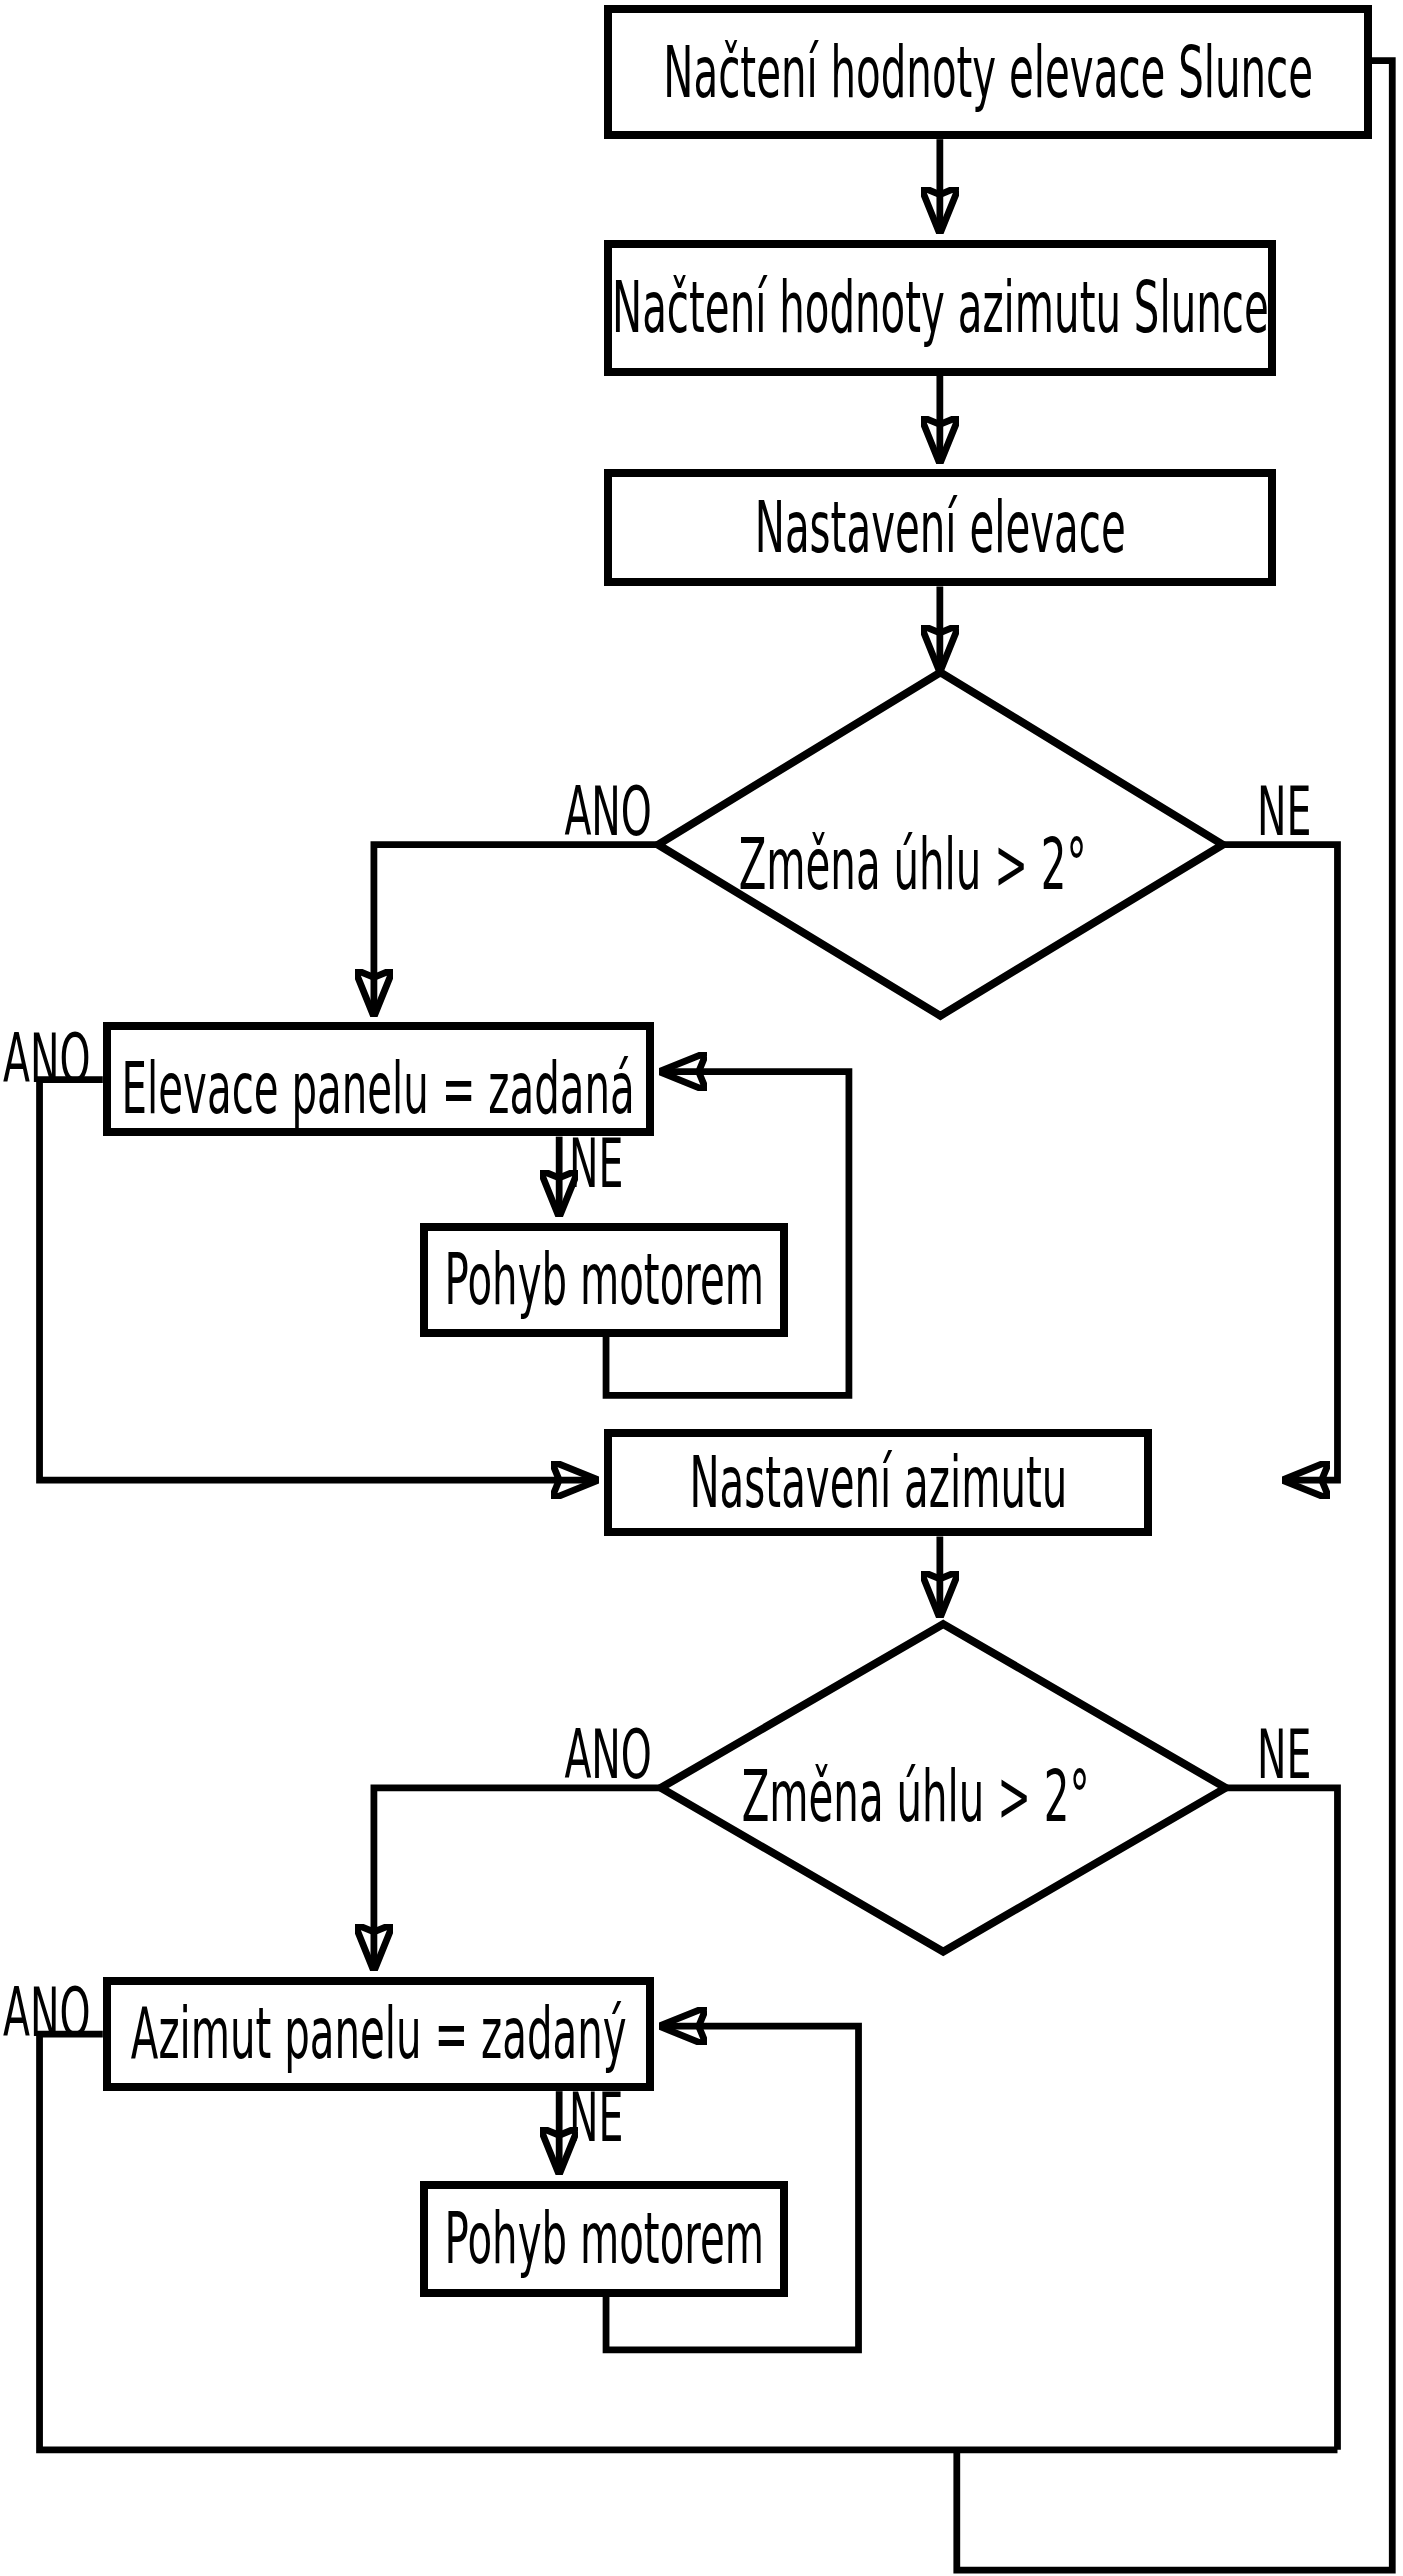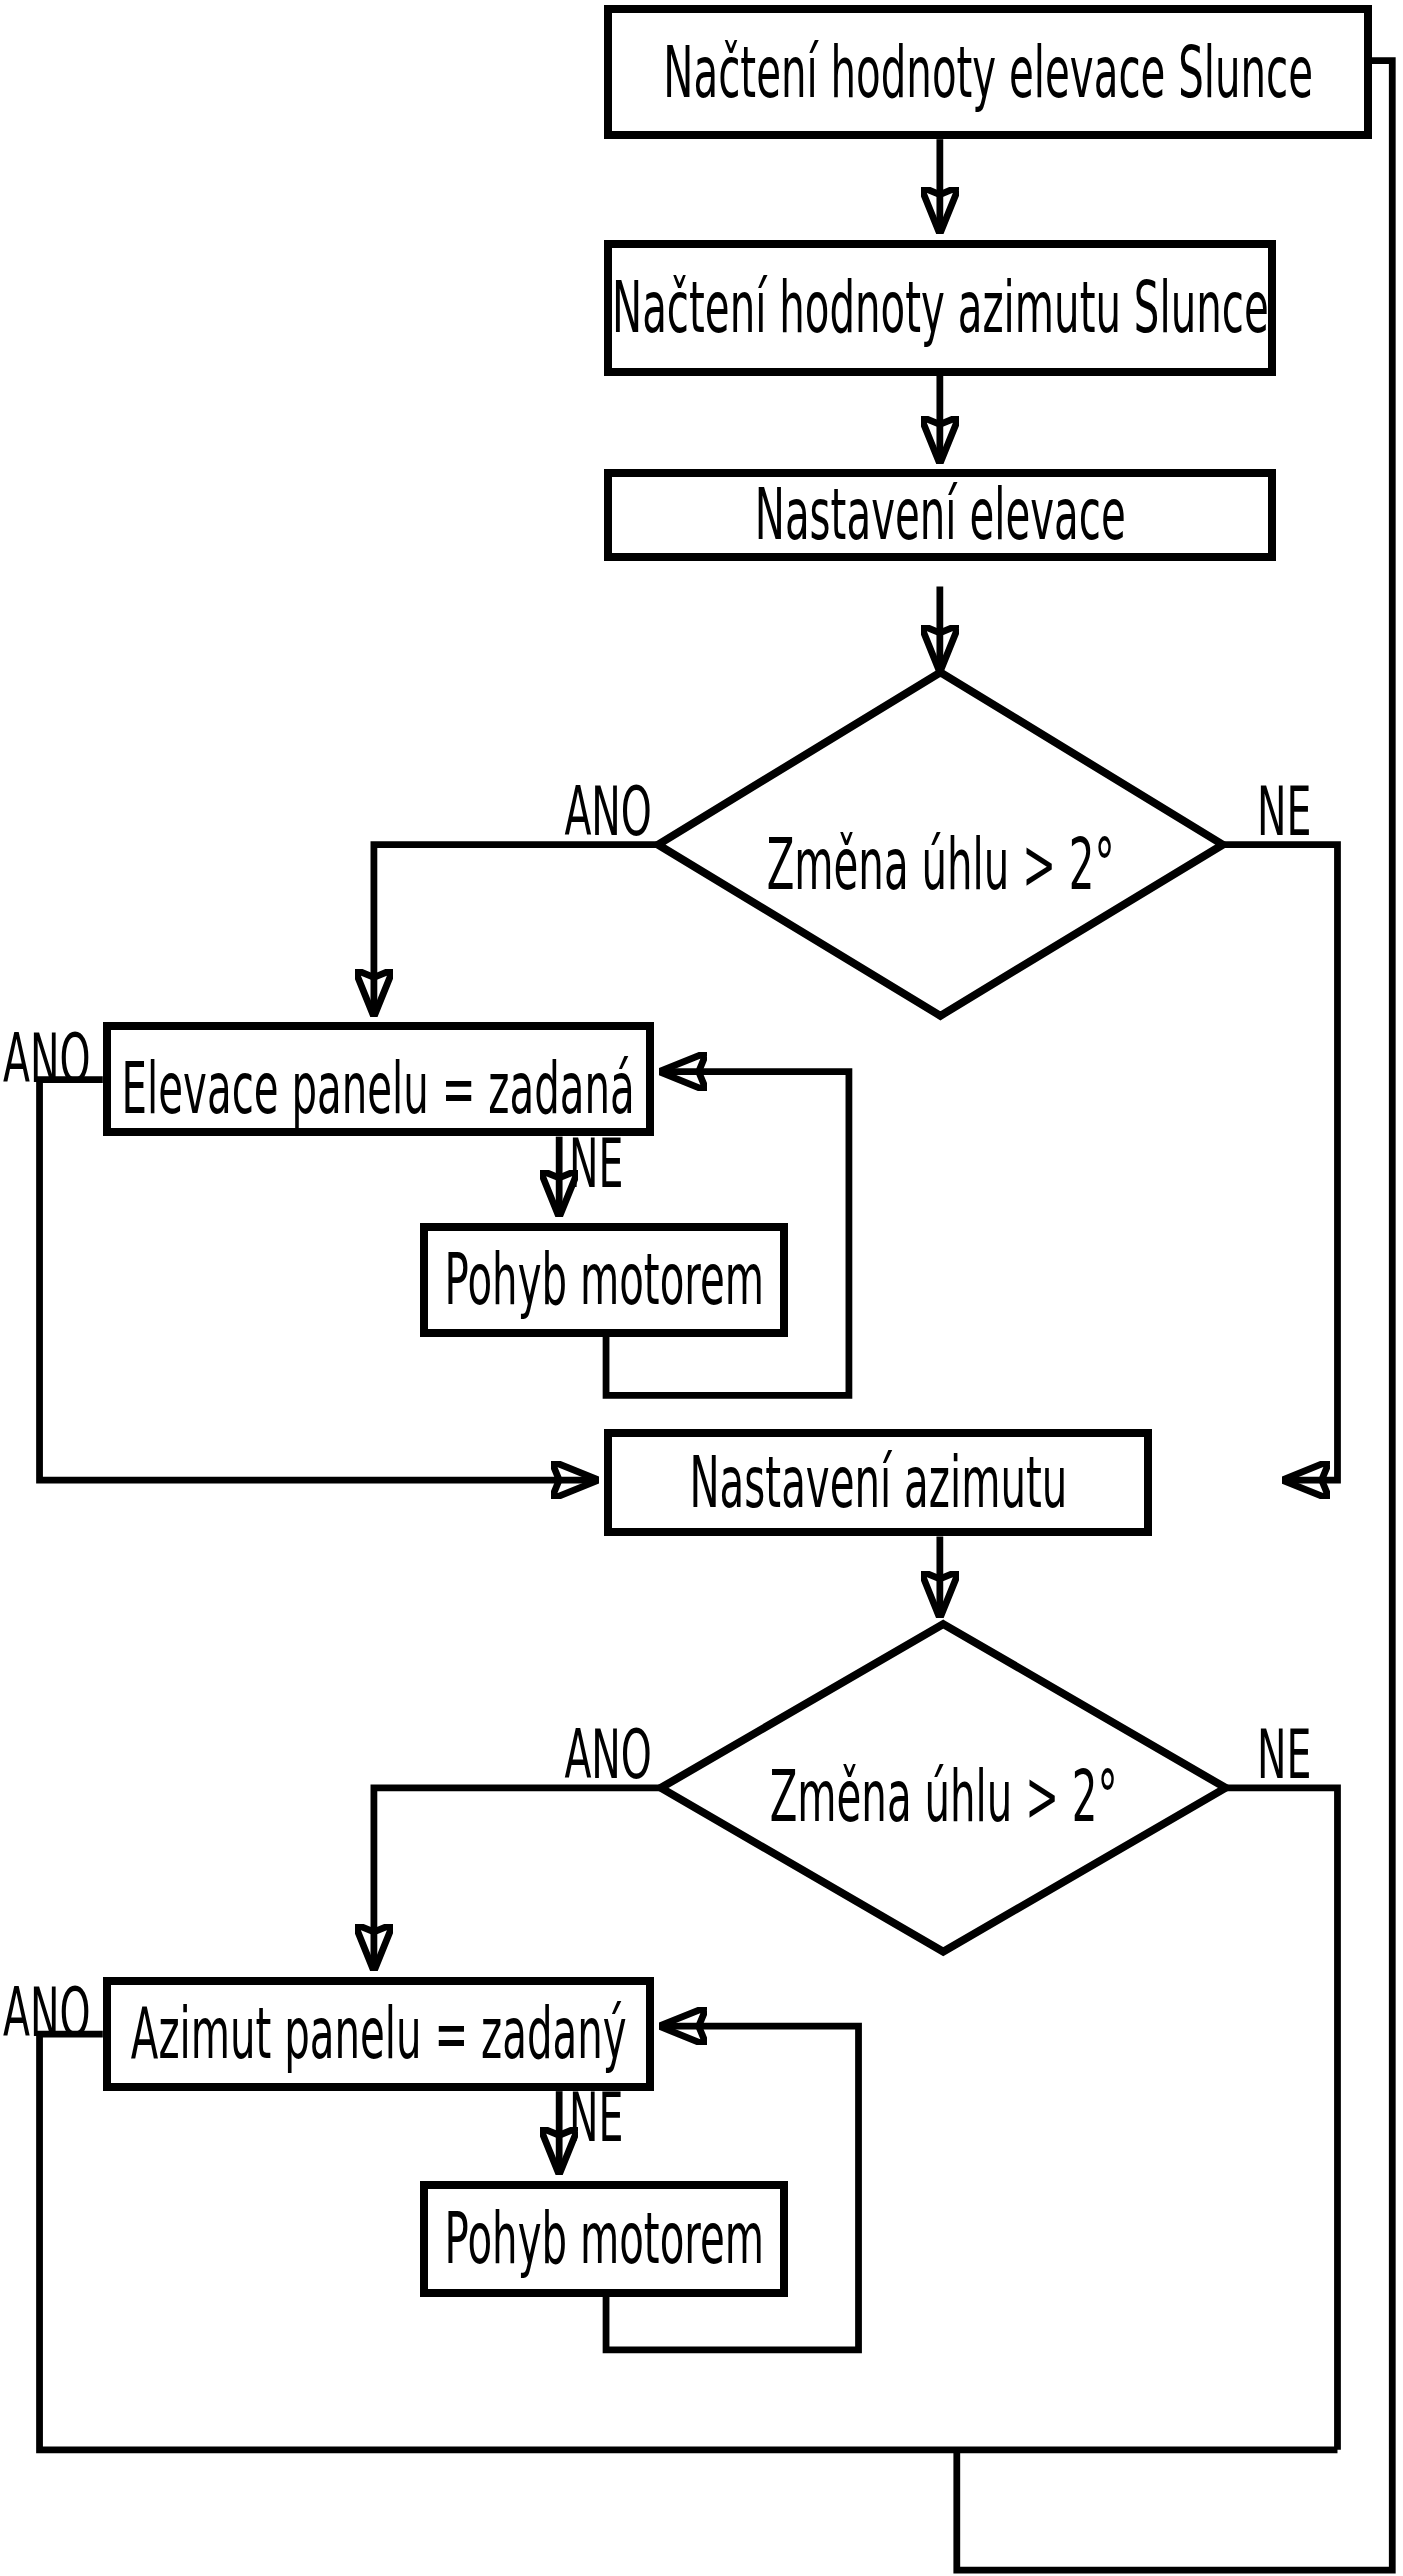--- a/index.html
+++ b/index.html
@@ -37,21 +37,21 @@
     transform: scaleX(0.56);
     transform-origin: center center;
     font-size: 72px;
     line-height: 1.1;
     color: #000;
   }
   .dlabel {
     position: absolute;
     display: flex;
     align-items: center;
-    justify-content: center;
+    justify-content: flex-end;
     white-space: nowrap;
     background: transparent;
   }
   .blabel {
     position: absolute;
     display: flex;
     align-items: center;
     white-space: nowrap;
   }
   .blabel span { font-size: 68px; transform: scaleX(0.58); }
@@ -99,21 +99,21 @@
   </svg>
 
   <div class="node" style="left:604px; top:5.1px; width:768px; height:134px;">
     <span>Načtení hodnoty elevace Slunce</span>
   </div>
 
   <div class="node" style="left:604px; top:240px; width:672px; height:136px;">
     <span>Načtení hodnoty azimutu Slunce</span>
   </div>
 
-  <div class="node" style="left:604px; top:469px; width:672px; height:92px;">
+  <div class="node" style="left:604px; top:469px; width:672px; height:117px;">
     <span>Nastavení elevace</span>
   </div>
 
   <div class="node" style="left:103px; top:1022px; width:551px; height:114px;align-items:flex-end;">
     <span>Elevace panelu = zadaná</span>
   </div>
 
   <div class="node" style="left:420px; top:1223px; width:368px; height:114px;">
     <span>Pohyb motorem</span>
   </div>

